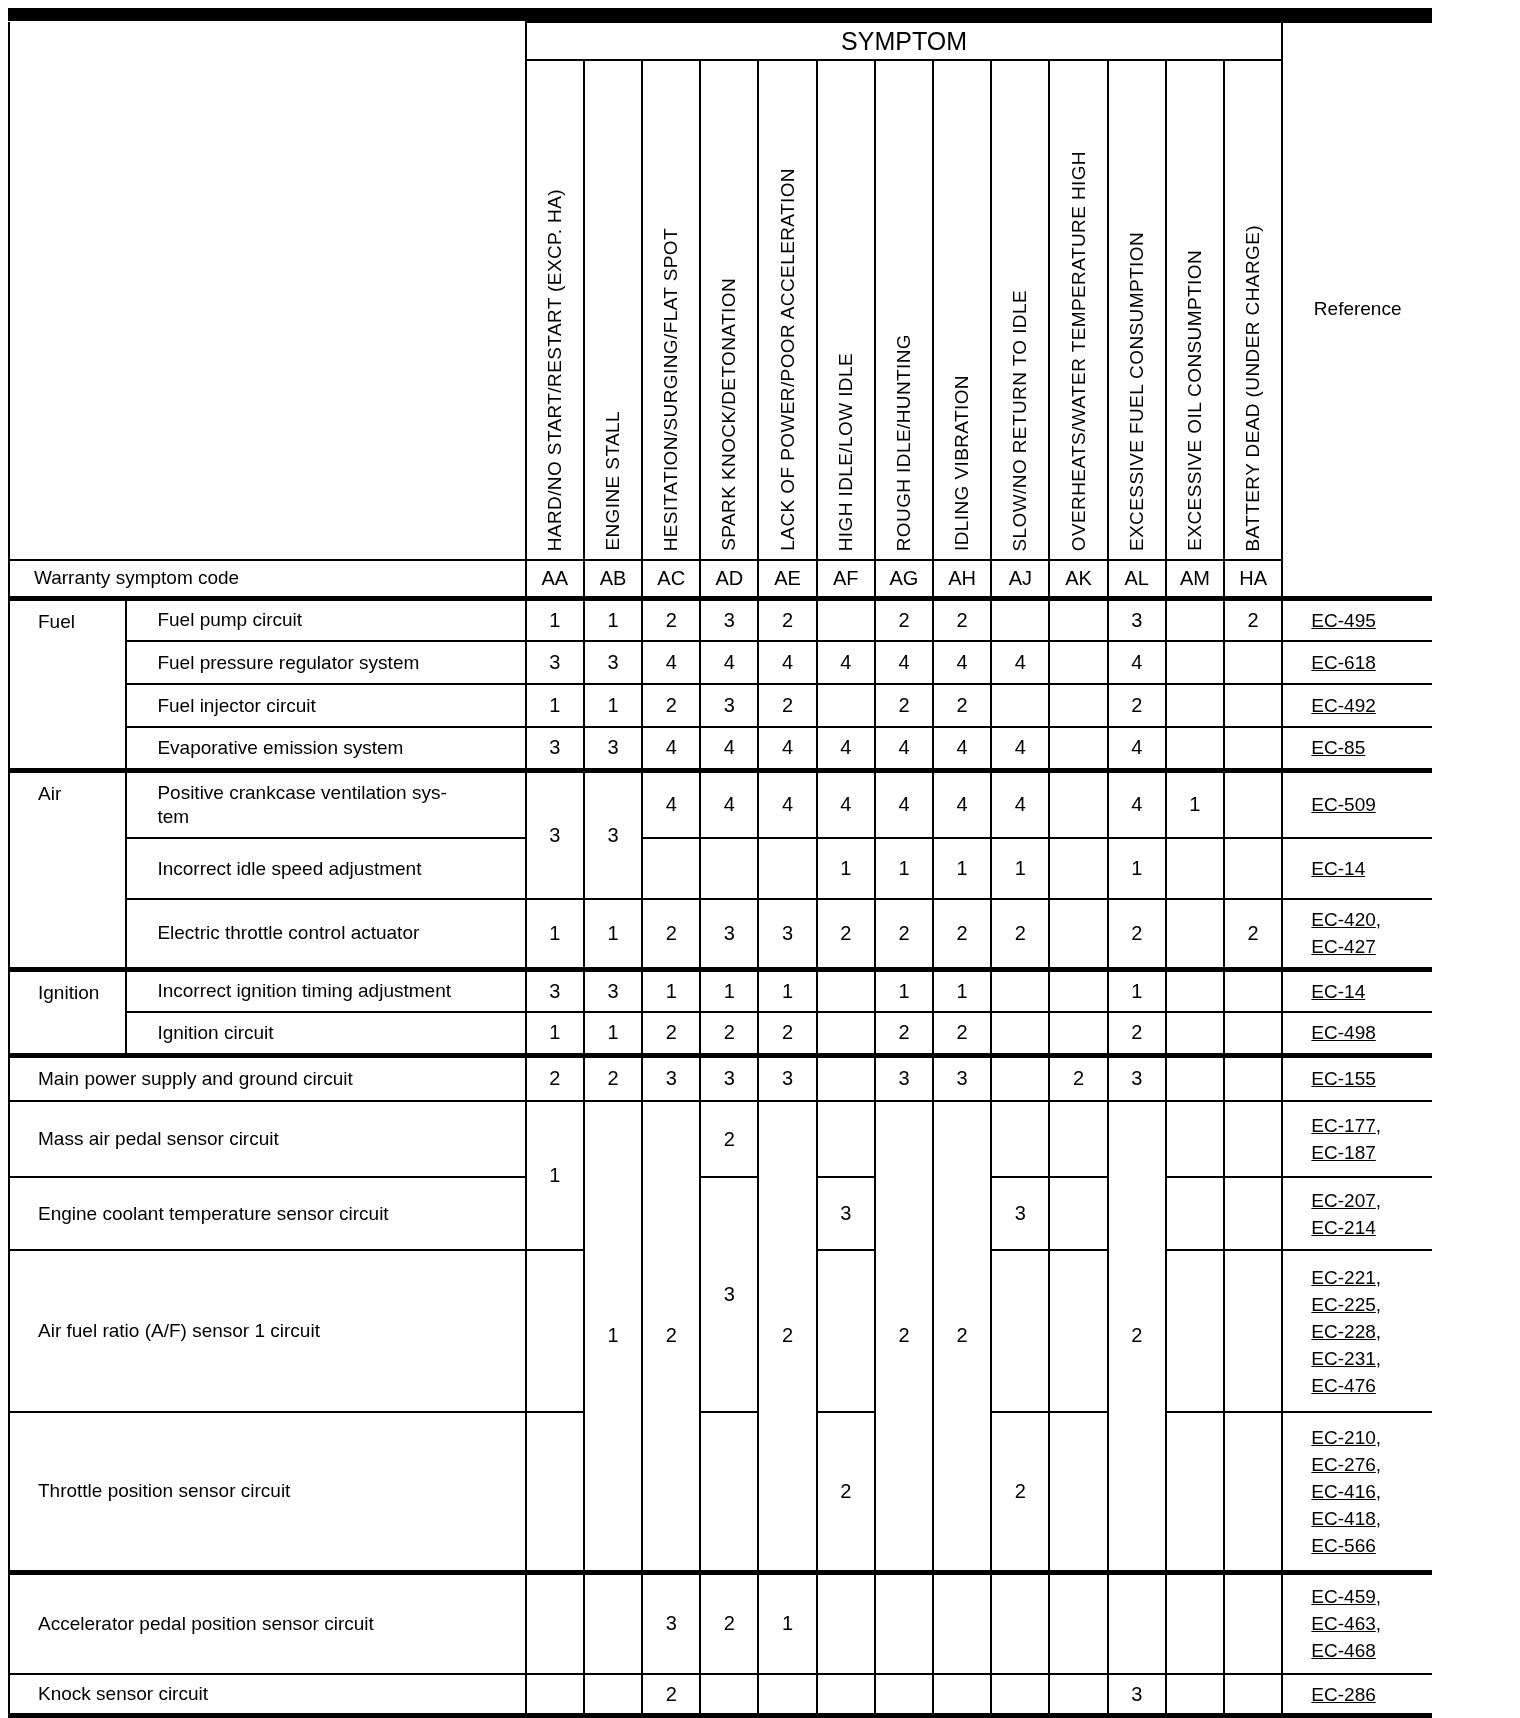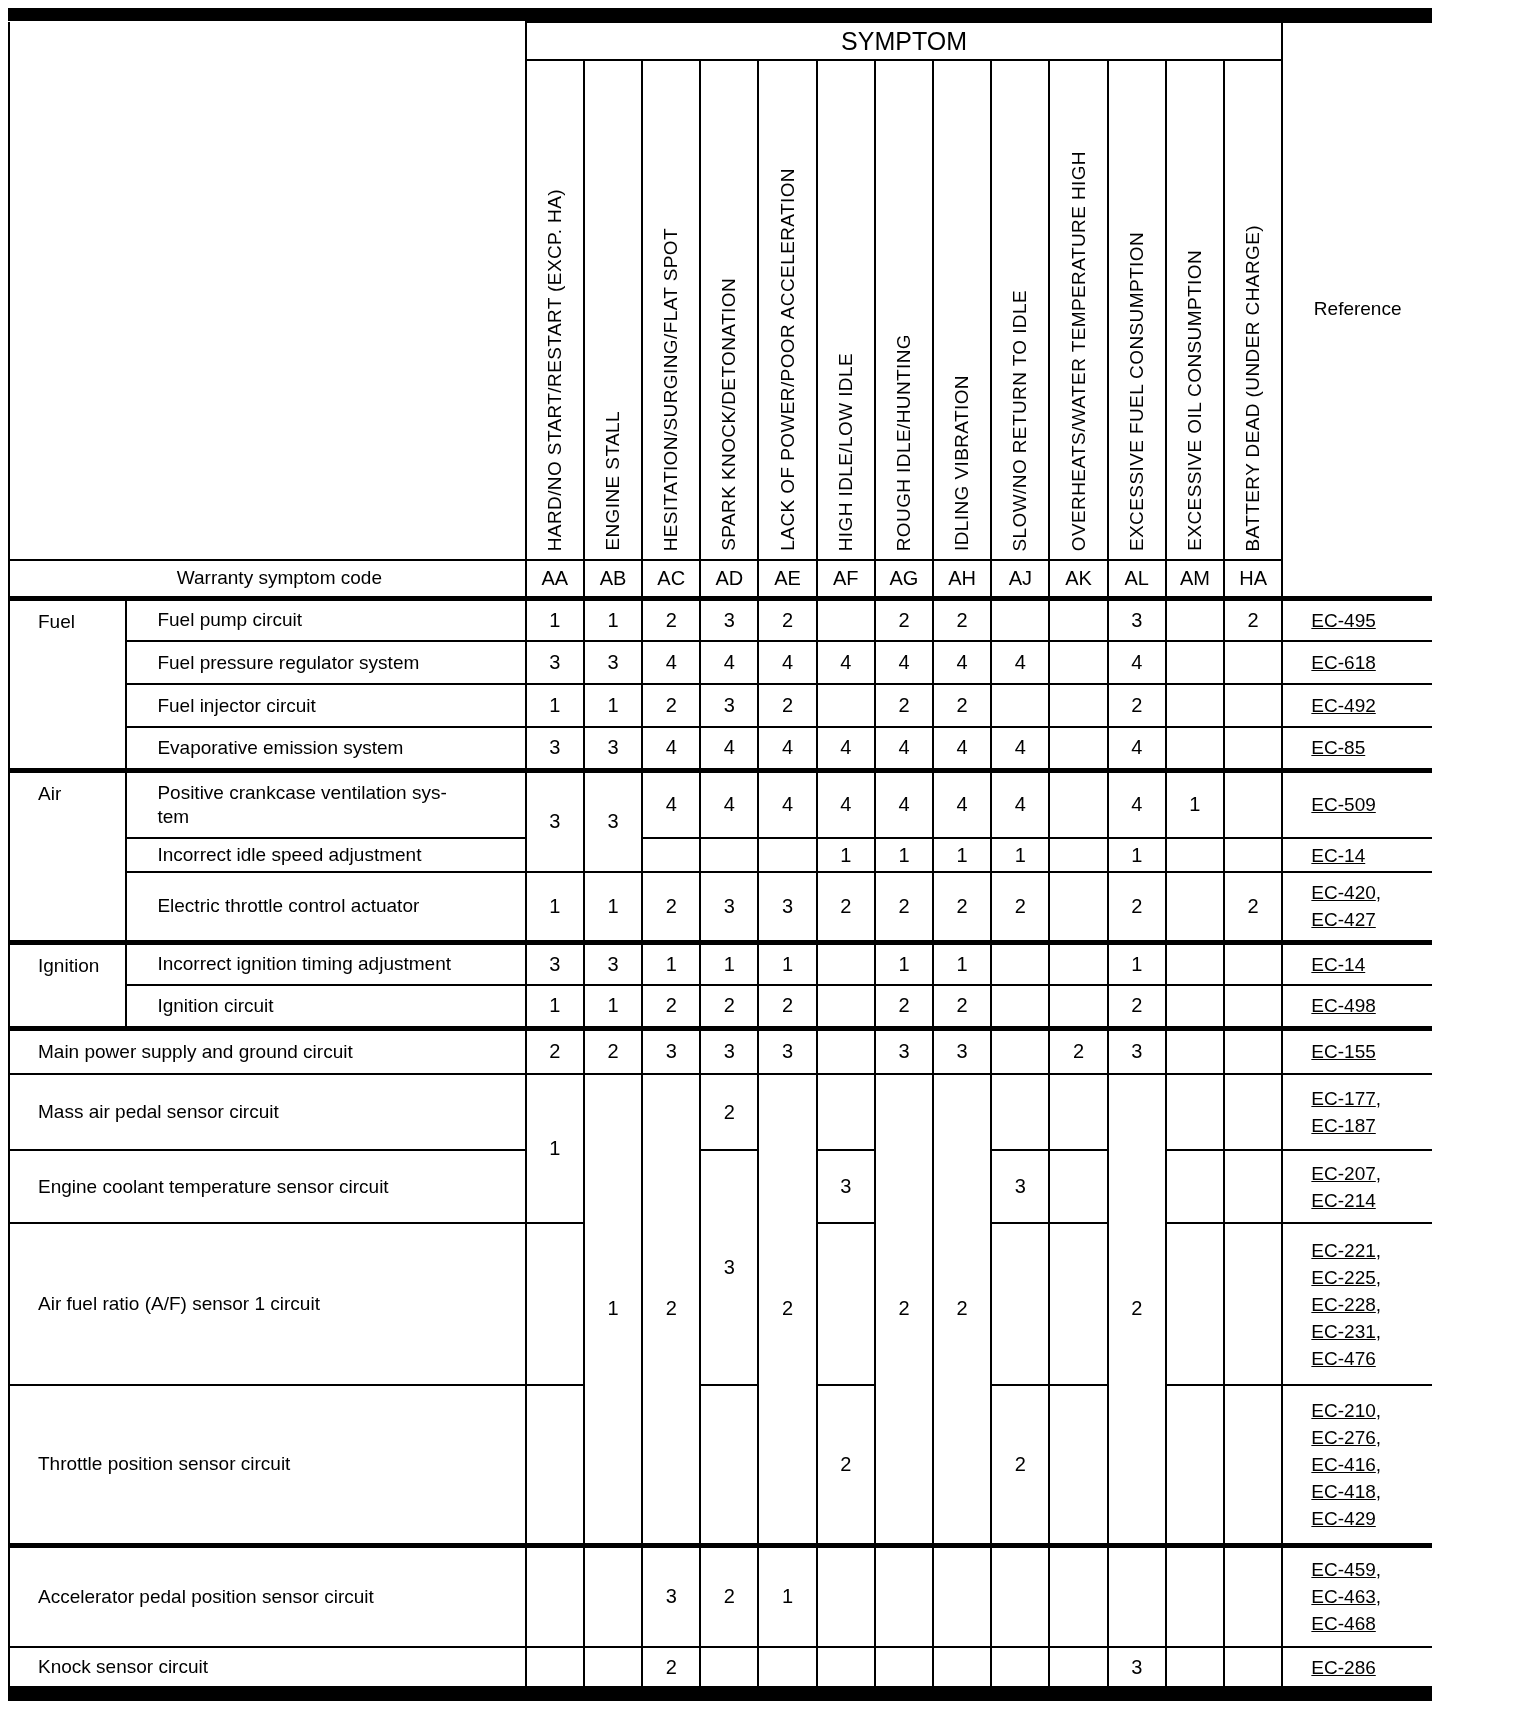--- a/index.html
+++ b/index.html
@@ -12,21 +12,21 @@
   th.refhead{font-size:19px;text-align:center;vertical-align:middle;border-right:none;border-bottom:5px solid #000;}
   .rot{vertical-align:bottom;}
   .rotwrap{height:492px;display:flex;justify-content:center;align-items:flex-end;padding-bottom:8px;box-sizing:border-box;}
   .rottext{writing-mode:vertical-rl;transform:rotate(180deg);font-size:19px;white-space:nowrap;letter-spacing:0.4px;}
   th.code{font-size:20px;text-align:center;vertical-align:middle;}
   tr.warranty>th{border-bottom:5px solid #000;}
   tr.thick>td{border-top:5px solid #000;}
   td.group{font-size:19px;text-align:left;vertical-align:top;padding:10px 4px 0 28px;margin-left:14px;}
   td.item{font-size:19px;text-align:left;vertical-align:middle;padding-left:30px;white-space:pre-line;line-height:24px;}
   td.item.wide{padding-left:28px;}
-  th.warr{font-size:19px;text-align:center;vertical-align:middle;padding-left:24px;}
+  th.warr{font-size:19px;text-align:left;vertical-align:middle;padding-left:24px;}
   td.num{font-size:20px;text-align:center;vertical-align:middle;}
   td.ref{font-size:19px;text-align:left;vertical-align:middle;padding-left:28px;border-right:none;line-height:27px;}
   .lnk{text-decoration:underline;cursor:pointer;}
 </style>
 </head>
 <body>
 
 <div class="sheet">
   <table class="matrix">
     <colgroup>
@@ -219,21 +219,21 @@
           <td class="num">4</td>
           <td class="num">4</td>
           <td class="num">4</td>
           <td class="num">4</td>
           <td class="num"></td>
           <td class="num">4</td>
           <td class="num">1</td>
           <td class="num"></td>
           <td class="ref"><span class="lnk">EC-509</span></td>
         </tr>
-        <tr style="height: 34px;">
+        <tr style="height: 61px;">
           <td class="item">Incorrect idle speed adjustment</td>
           <td class="num"></td>
           <td class="num"></td>
           <td class="num"></td>
           <td class="num">1</td>
           <td class="num">1</td>
           <td class="num">1</td>
           <td class="num">1</td>
           <td class="num"></td>
           <td class="num">1</td>
@@ -349,21 +349,21 @@
         </tr>
         <tr style="height: 160px;">
           <td colspan="2" class="item wide">Throttle position sensor circuit</td>
           <td class="num"></td>
           <td class="num"></td>
           <td class="num">2</td>
           <td class="num">2</td>
           <td class="num"></td>
           <td class="num"></td>
           <td class="num"></td>
-          <td class="ref"><span class="lnk">EC-210</span>,<br><span class="lnk">EC-276</span>,<br><span class="lnk">EC-416</span>,<br><span class="lnk">EC-418</span>,<br><span class="lnk">EC-429</span></td>
+          <td class="ref"><span class="lnk">EC-210</span>,<br><span class="lnk">EC-276</span>,<br><span class="lnk">EC-416</span>,<br><span class="lnk">EC-418</span>,<br><span class="lnk">EC-566</span></td>
         </tr>
         <tr class="thick" style="height: 102px;">
           <td colspan="2" class="item wide">Accelerator pedal position sensor circuit</td>
           <td class="num"></td>
           <td class="num"></td>
           <td class="num">3</td>
           <td class="num">2</td>
           <td class="num">1</td>
           <td class="num"></td>
           <td class="num"></td>

